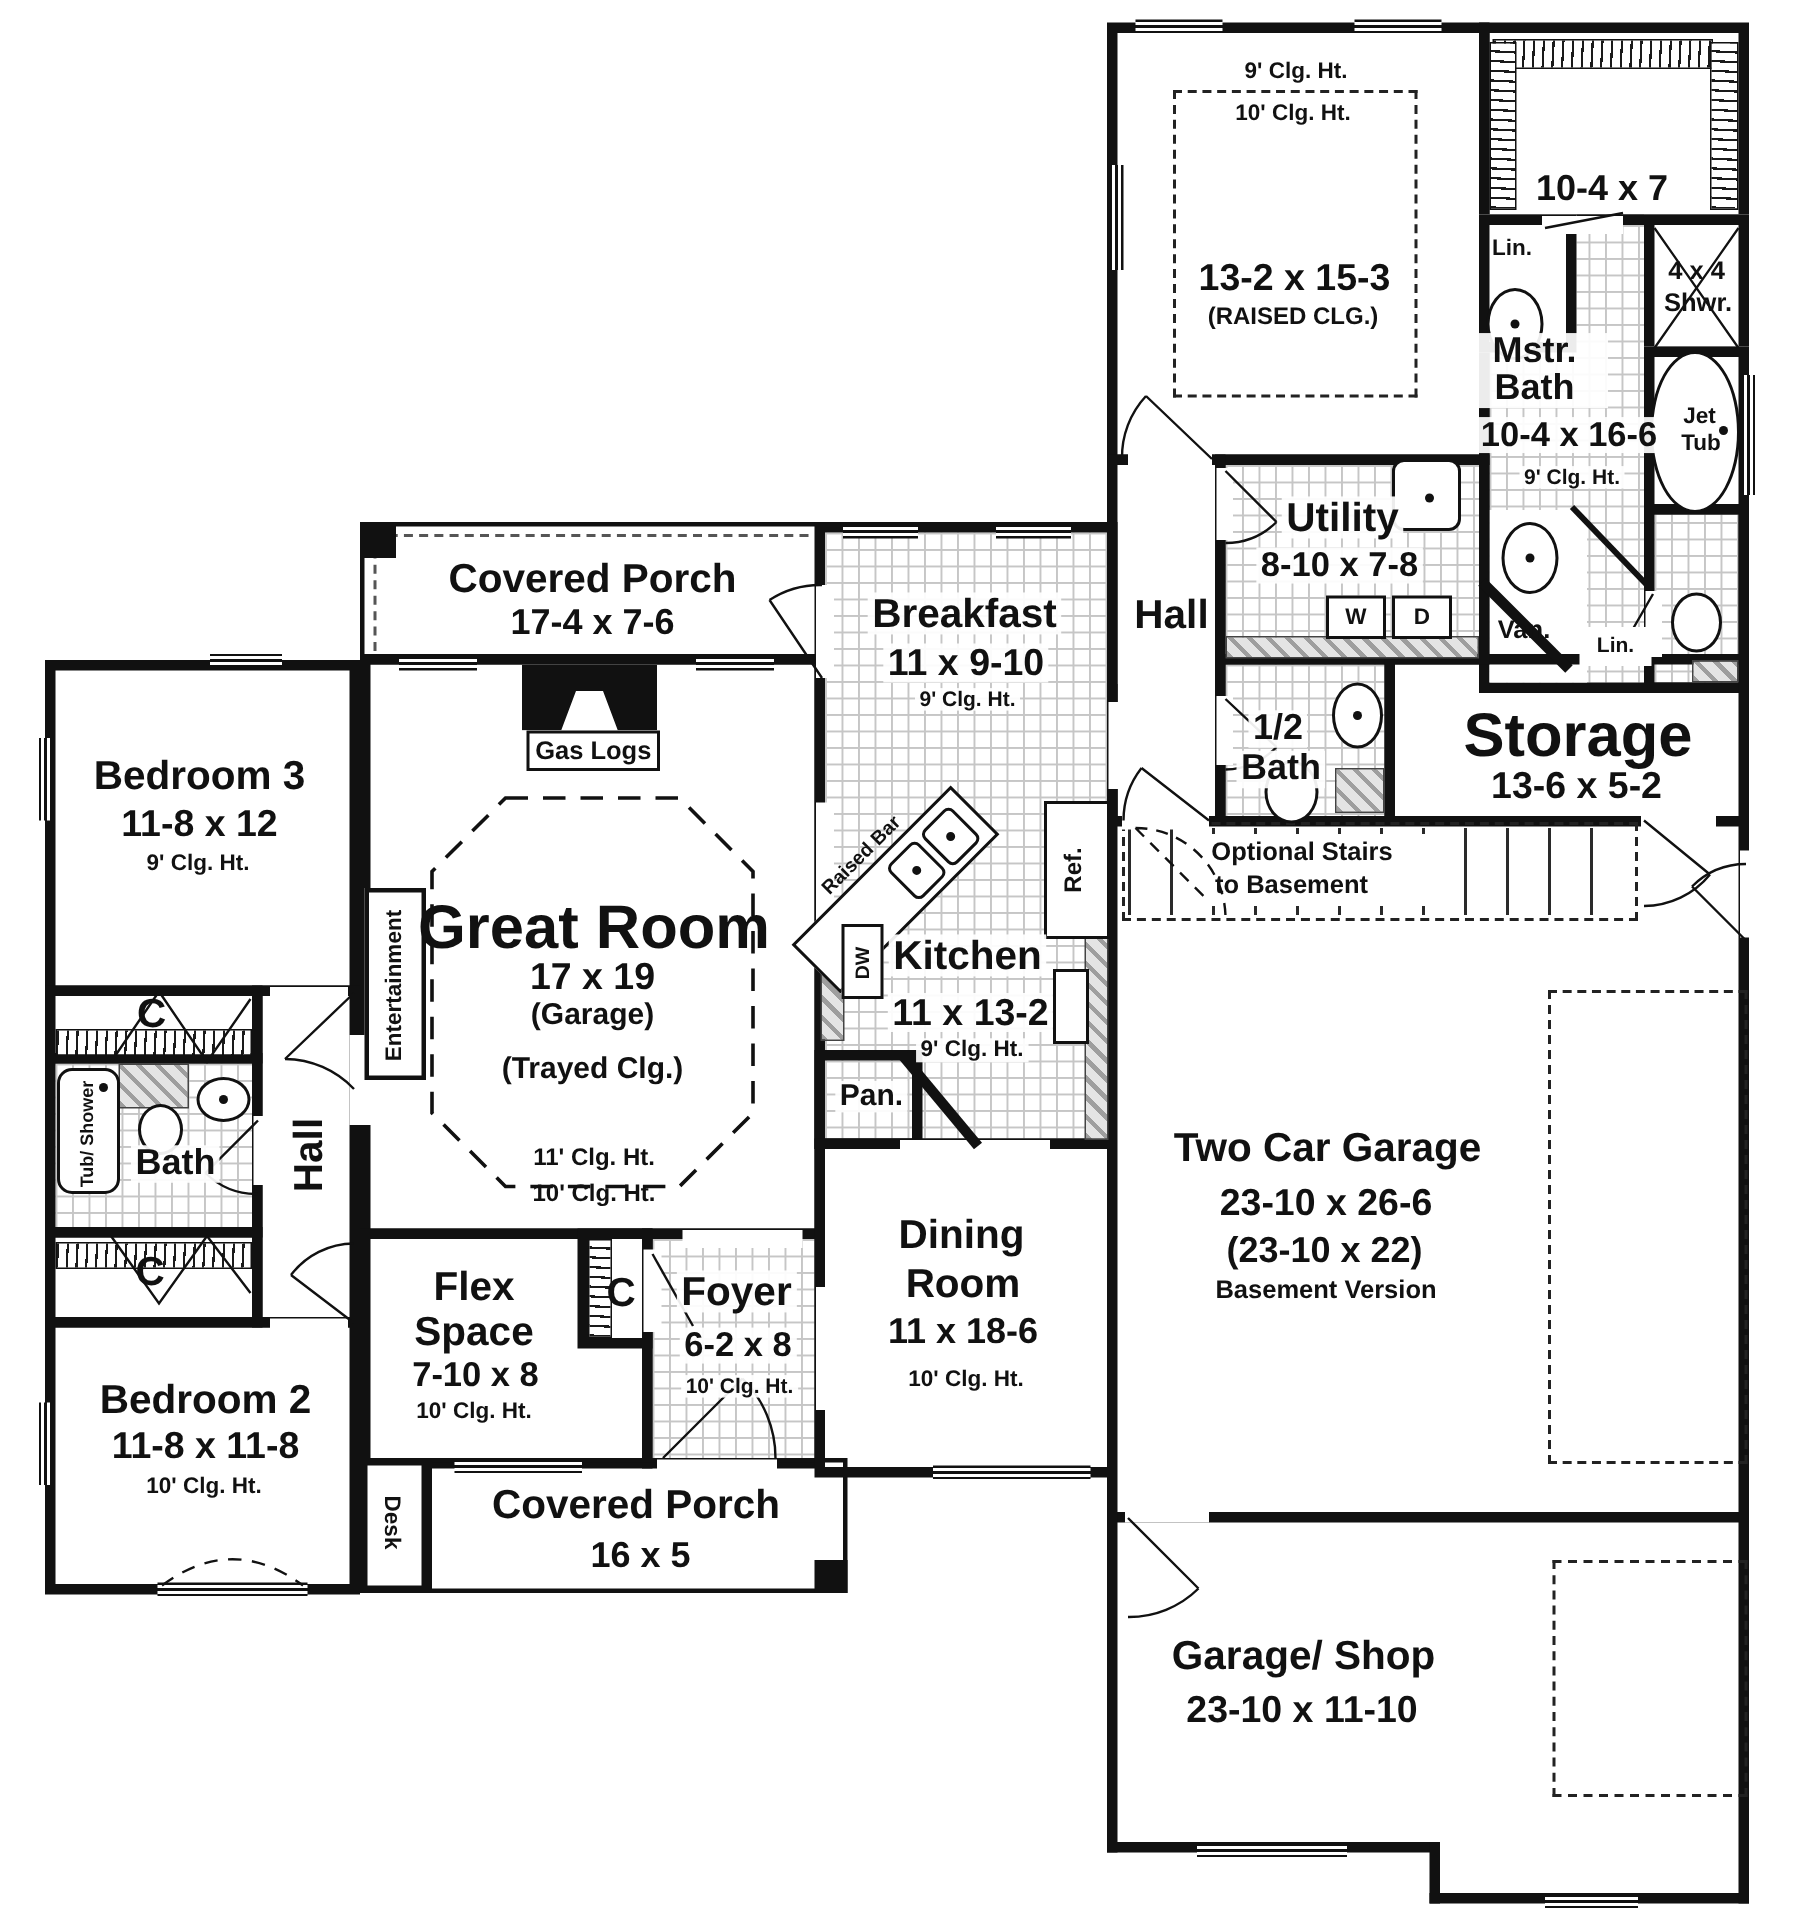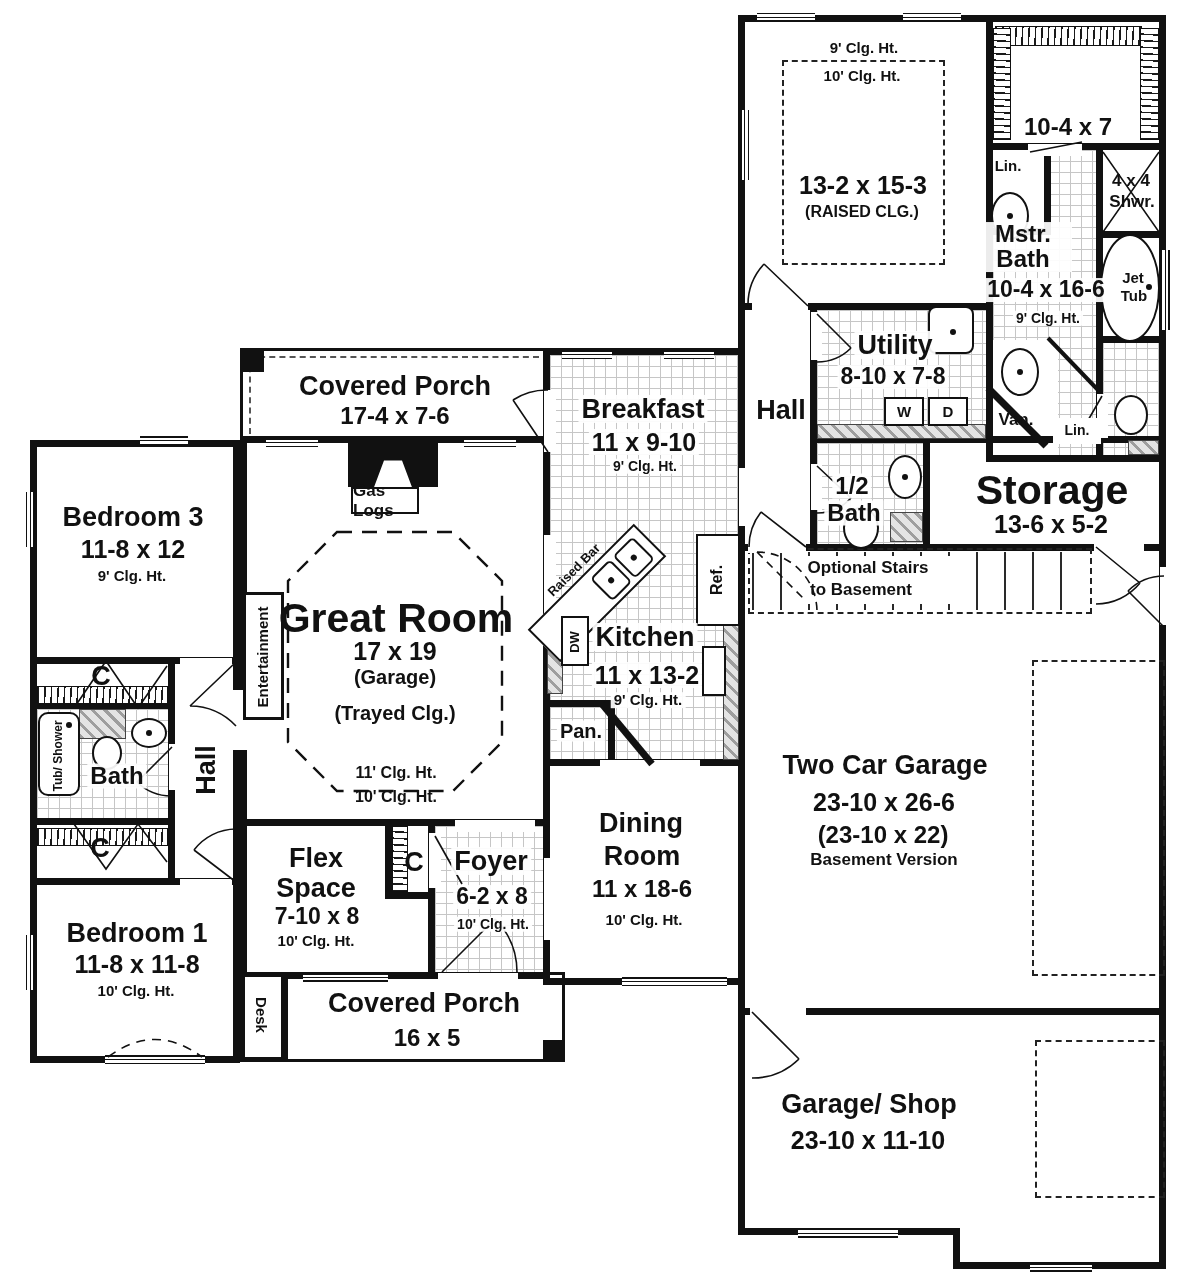--- a/index.html
+++ b/index.html
@@ -146,21 +146,21 @@
   <div class="hh" style="left:993px;top:28px;width:18px;height:112px"></div>
   <div class="hh" style="left:1140px;top:28px;width:19px;height:112px"></div>
   <div class="cntr" style="left:817px;top:424px;width:169px;height:15px"></div>
   <div class="cntr" style="left:890px;top:512px;width:33px;height:30px"></div>
   <div class="cntr" style="left:723px;top:540px;width:16px;height:220px"></div>
   <div class="cntr" style="left:547px;top:614px;width:16px;height:80px"></div>
   <div class="cntr" style="left:79px;top:709px;width:47px;height:30px"></div>
   <div class="cntr" style="left:1128px;top:440px;width:31px;height:15px"></div>
 
   <div class="blk" style="left:348px;top:443px;width:90px;height:44px;clip-path:polygon(0 0,100% 0,100% 100%,71% 100%,60% 40%,40% 40%,29% 100%,0 100%)"></div>
-  <div class="box ctr" style="left:351px;top:487px;width:68px;height:27px;z-index:26">
+  <div class="box ctr" style="left:351px;top:487px;width:89px;height:27px;z-index:26">
     <span class="f17">Gas Logs</span>
   </div>
 
   <div class="abs" style="left:243px;top:592px;width:41px;height:128px;border:3px solid #111;background:#fff;box-sizing:border-box"></div>
 
   <div class="abs" style="left:522px;top:570px;width:150px;height:46px;border:2px solid #111;background:#fff;box-sizing:border-box;transform:rotate(-45deg);z-index:26">
     <div class="abs" style="left:78px;top:6px;width:28px;height:32px;border:2px solid #111;border-radius:5px;box-sizing:border-box">
         <div class="dot" style="left:9px;top:11px"></div>
       </div>
     <div class="abs" style="left:110px;top:6px;width:28px;height:32px;border:2px solid #111;border-radius:5px;box-sizing:border-box">
@@ -279,21 +279,21 @@
   <div class="lbl f27" style="left:133px;top:517px">Bedroom 3</div>
   <div class="lbl f25" style="left:133px;top:549px">11-8 x 12</div>
   <div class="lbl f15" style="left:132px;top:576px">9' Clg. Ht.</div>
 
   <div class="lbl f27" style="left:101px;top:676px">C</div>
   <div class="lbl f27" style="left:100px;top:848px">C</div>
   <div class="lbl f24 chip" style="left:117px;top:776px">Bath</div>
   <div class="lbl r90 f12" style="left:58px;top:756px">Tub/ Shower</div>
   <div class="lbl r90 f27" style="left:206px;top:770px">Hall</div>
 
-  <div class="lbl f27" style="left:137px;top:933px">Bedroom 1</div>
+  <div class="lbl f27" style="left:137px;top:933px">Bedroom 2</div>
   <div class="lbl f25" style="left:137px;top:964px">11-8 x 11-8</div>
   <div class="lbl f15" style="left:136px;top:991px">10' Clg. Ht.</div>
 
   <div class="lbl f27" style="left:316px;top:858px">Flex</div>
   <div class="lbl f27" style="left:316px;top:888px">Space</div>
   <div class="lbl f23" style="left:317px;top:917px">7-10 x 8</div>
   <div class="lbl f15" style="left:316px;top:941px">10' Clg. Ht.</div>
   <div class="lbl f27" style="left:414px;top:862px">C</div>
   <div class="lbl f27 chip" style="left:491px;top:861px">Foyer</div>
   <div class="lbl f23 chip" style="left:492px;top:897px">6-2 x 8</div>

